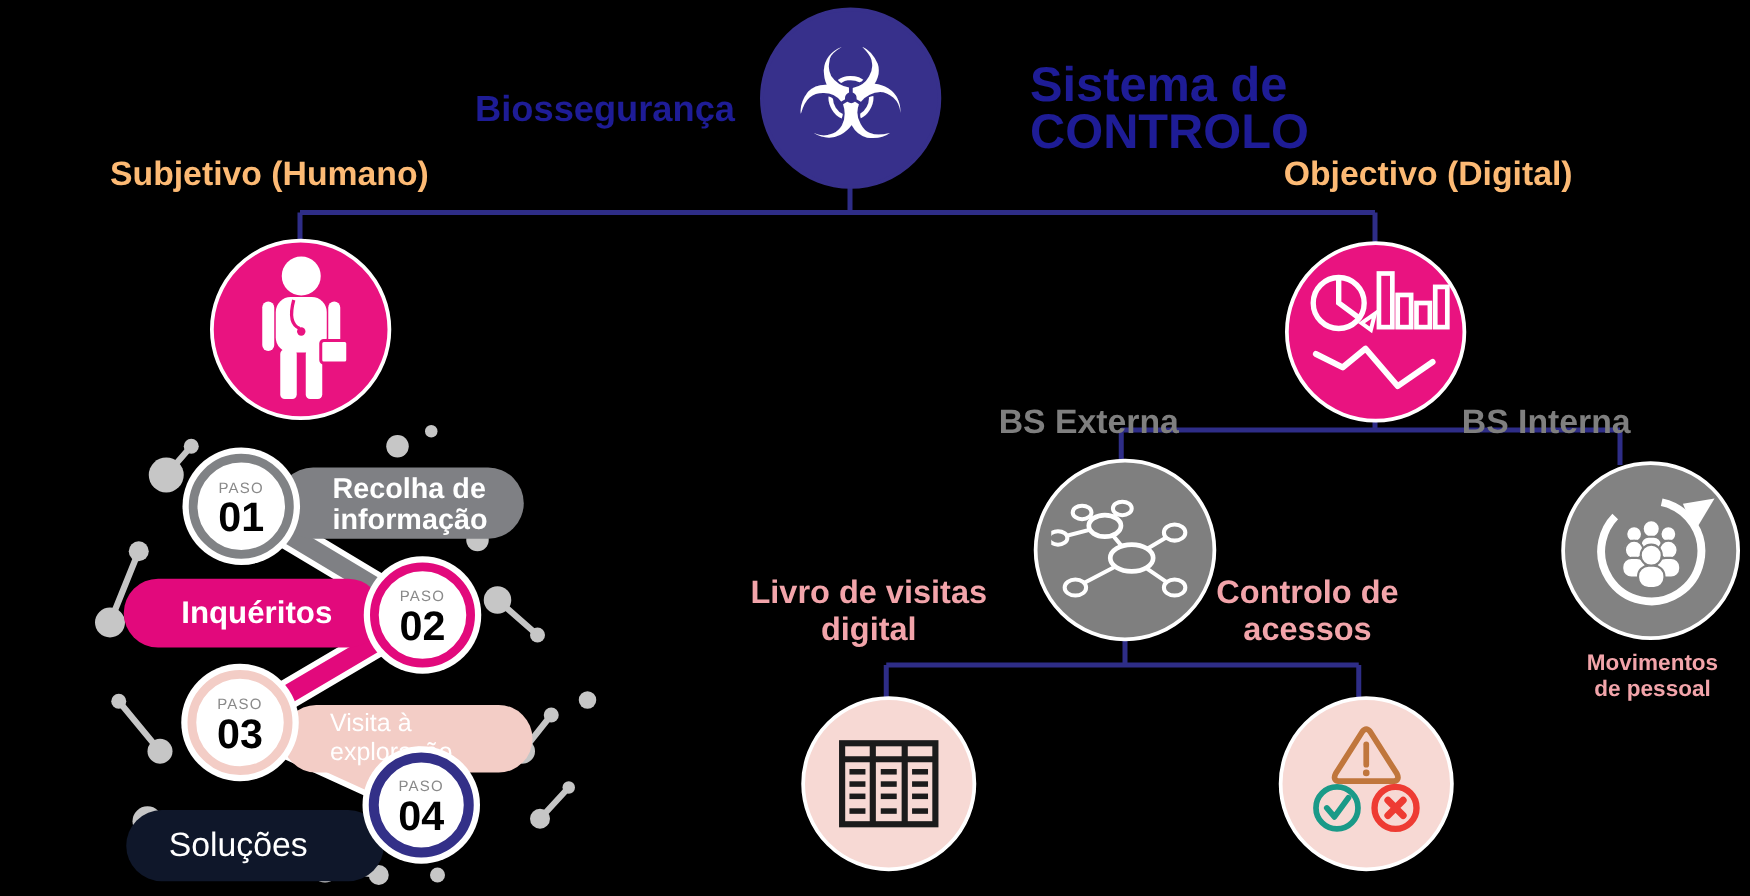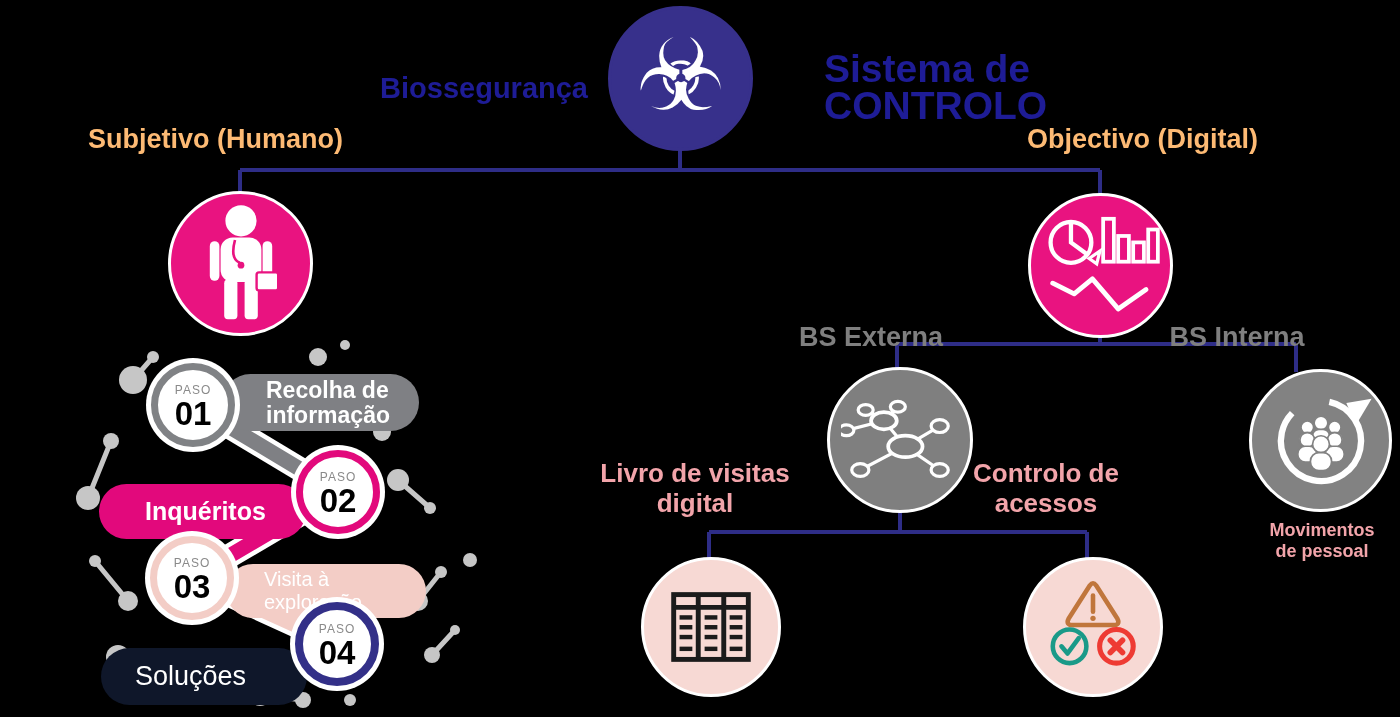--- a/index.html
+++ b/index.html
@@ -40,21 +40,21 @@
   #t-livro    { left:695px; top:458px; font-size:26px; line-height:30px; }
   #t-ctrl     { left:1046px;top:458px; font-size:26px; line-height:30px; }
   #t-mov      { left:1322px;top:520px; font-size:18px; line-height:21px; }
 
   
   .pill { position:absolute; border-radius:30px; color:#fff; display:flex;
           align-items:center; z-index:2; }
   #pill-1 { left:222px; top:374px; width:197px; height:57px; background:#7f8084;
             padding-left:44px; font-size:23px; font-weight:bold; line-height:25px; }
   #pill-2 { left:99px;  top:463px; width:207px; height:55px; background:#e2097c;
-            padding-left:46px; font-size:25px; font-weight:bold;margin-top:21px; }
+            padding-left:46px; font-size:25px; font-weight:bold; }
   #pill-3 { left:226px; top:544px; width:200px; height:54px; background:#f3cdc6;
             padding-left:38px; font-size:20px; font-weight:normal;margin-top:20px; }
   #pill-4 { left:101px; top:648px; width:206px; height:57px; background:#0f172a;
             padding-left:34px; font-size:27px; font-weight:normal; }
 
   
   .step-circle { position:absolute; width:84px; height:84px; background:#fff; border-radius:50%;
                  display:flex; flex-direction:column; align-items:center; justify-content:center;
                  z-index:3; box-shadow:0 0 0 5px #fff; }
   #sc-1 { left:151px; top:363px; border:7px solid #808285; }

